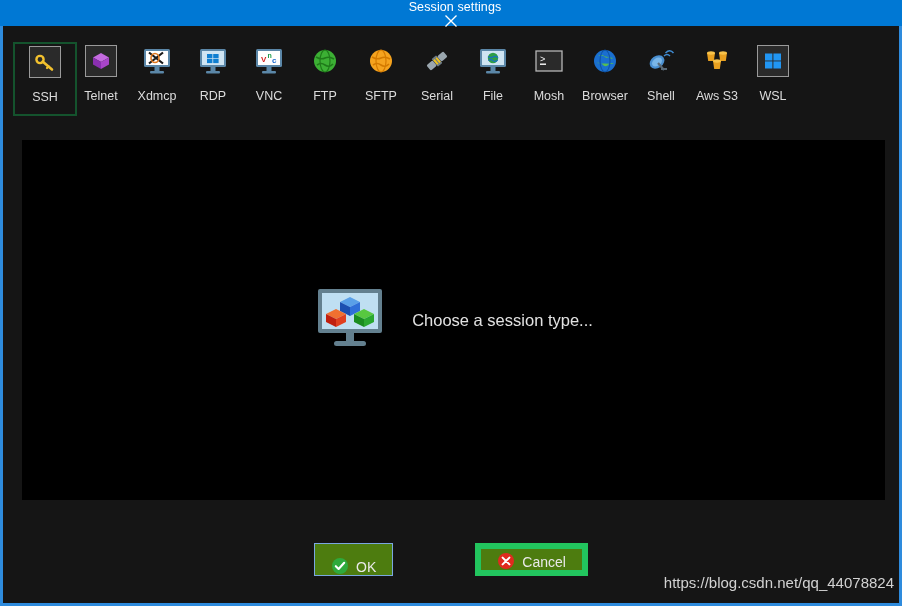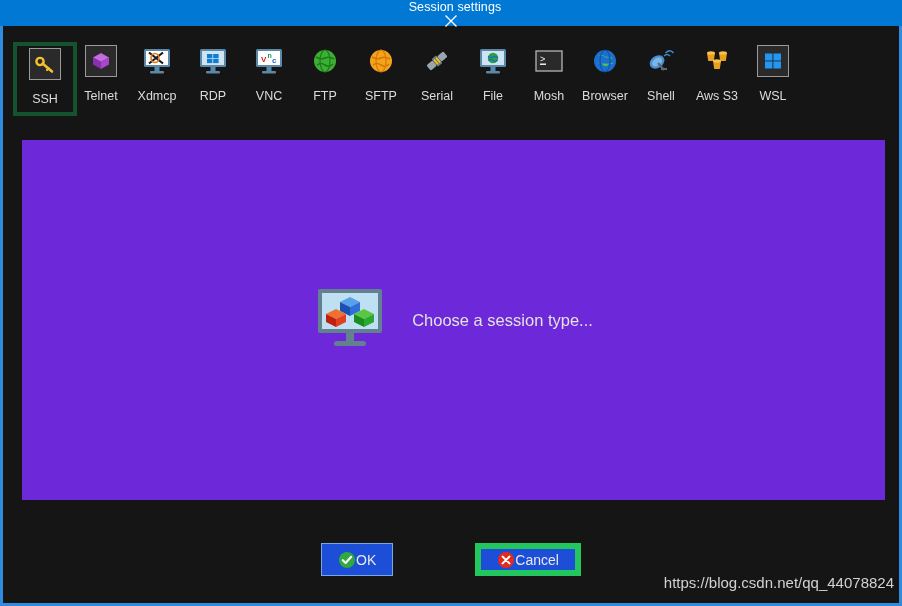--- a/index.html
+++ b/index.html
@@ -58,21 +58,21 @@
     height: 74px;
     margin-top: 14px;
     display: flex;
     flex-direction: column;
     align-items: center;
     justify-content: flex-start;
     cursor: pointer;
     border: 1px solid transparent;
   }
   .tool-item.selected {
-    border: 4px solid #14532d;
+    border: 2px solid #14532d;
     width: 64px;
     margin-left: -4px;
     margin-right: -4px;
     height: 74px;
   }
   .tool-icon {
     width: 32px; height: 32px;
     display: flex; align-items: center; justify-content: center;
     margin-top: 2px;
   }
@@ -87,21 +87,21 @@
   .boxed {
     border: 1px solid #9a9a9a;
     background: #2a2a2a;
   }
 
   
   .panel {
     position: absolute;
     left: 19px; top: 140px;
     width: 863px; height: 360px;
-    background: #6d28d9;
+    background: #000000;
   }
   .panel-center {
     position: absolute;
     left: 0; top: 0;
     width: 100%; height: 100%;
     display: flex;
     align-items: center;
     justify-content: center;
     gap: 26px;
   }
@@ -118,23 +118,24 @@
     left: 0; top: 543px;
     width: 896px;
     display: flex;
     align-items: center;
     justify-content: center;
     gap: 82px;
   }
   .btn {
     height: 33px;
     display: flex;
-    align-items: center;
+    align-items: flex-end;
     justify-content: center;
-    background: #1d4ed8;
+    gap: 7px;
+    background: #4d7c0f;
     color: #e9e9e9;
     font-size: 14px;
     cursor: pointer;
     padding: 0 16px;
   }
   .btn-ok { border: 1px solid #7aa7e0; min-width: 72px; }
   .btn-cancel { border: 6px solid #22c55e; min-width: 88px; }
   .btn svg { display: block; }
 
   

